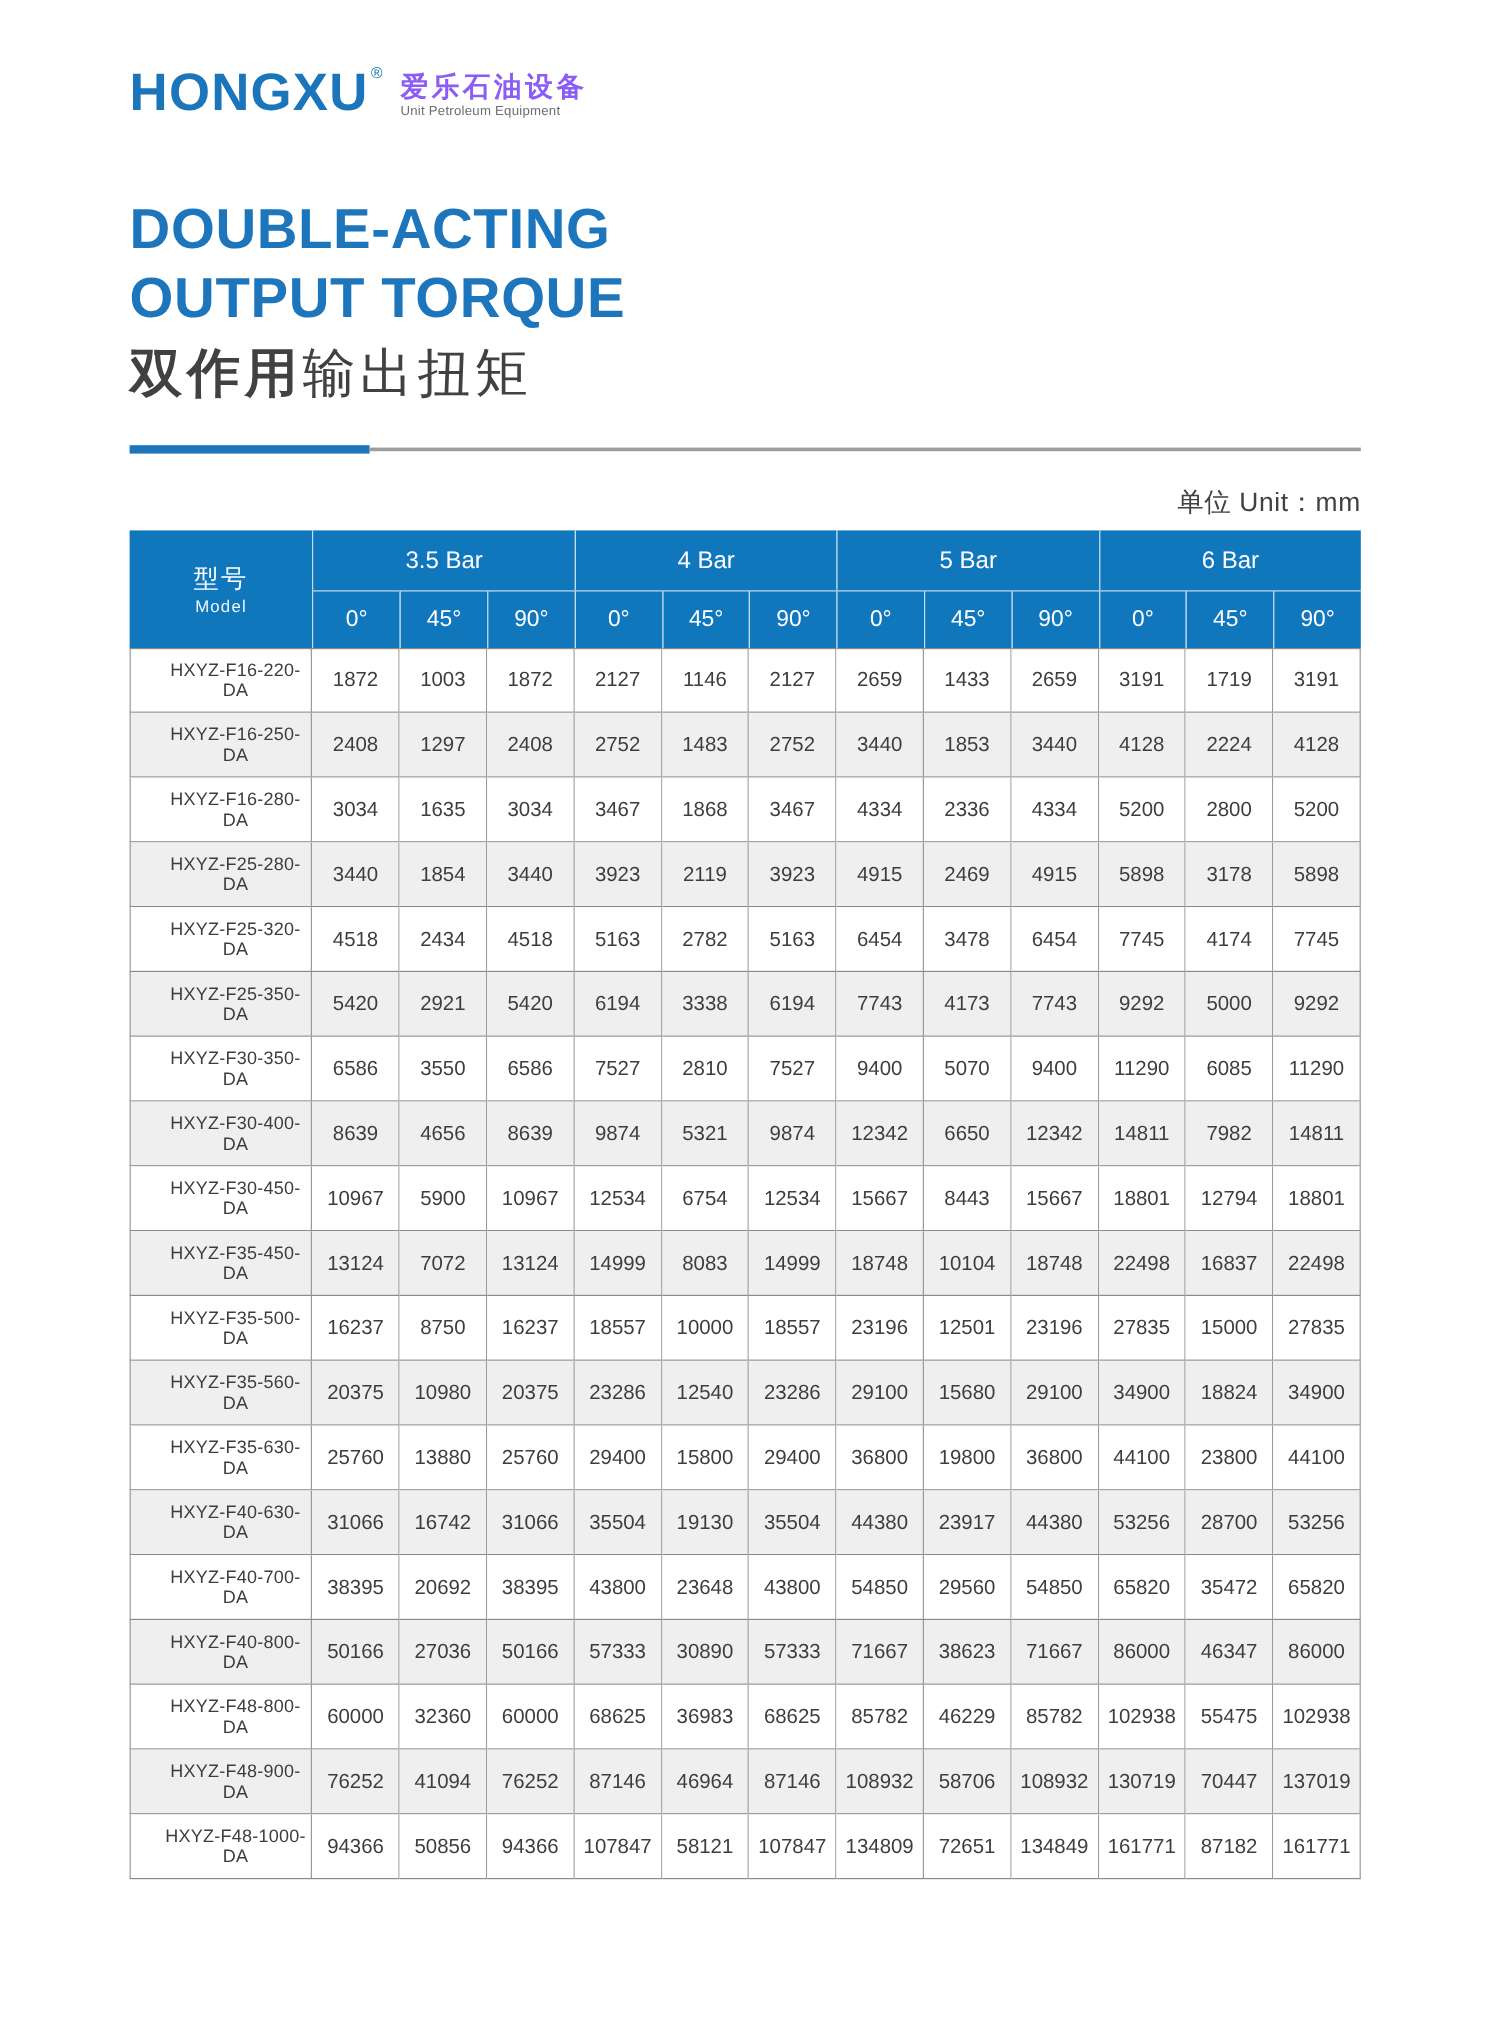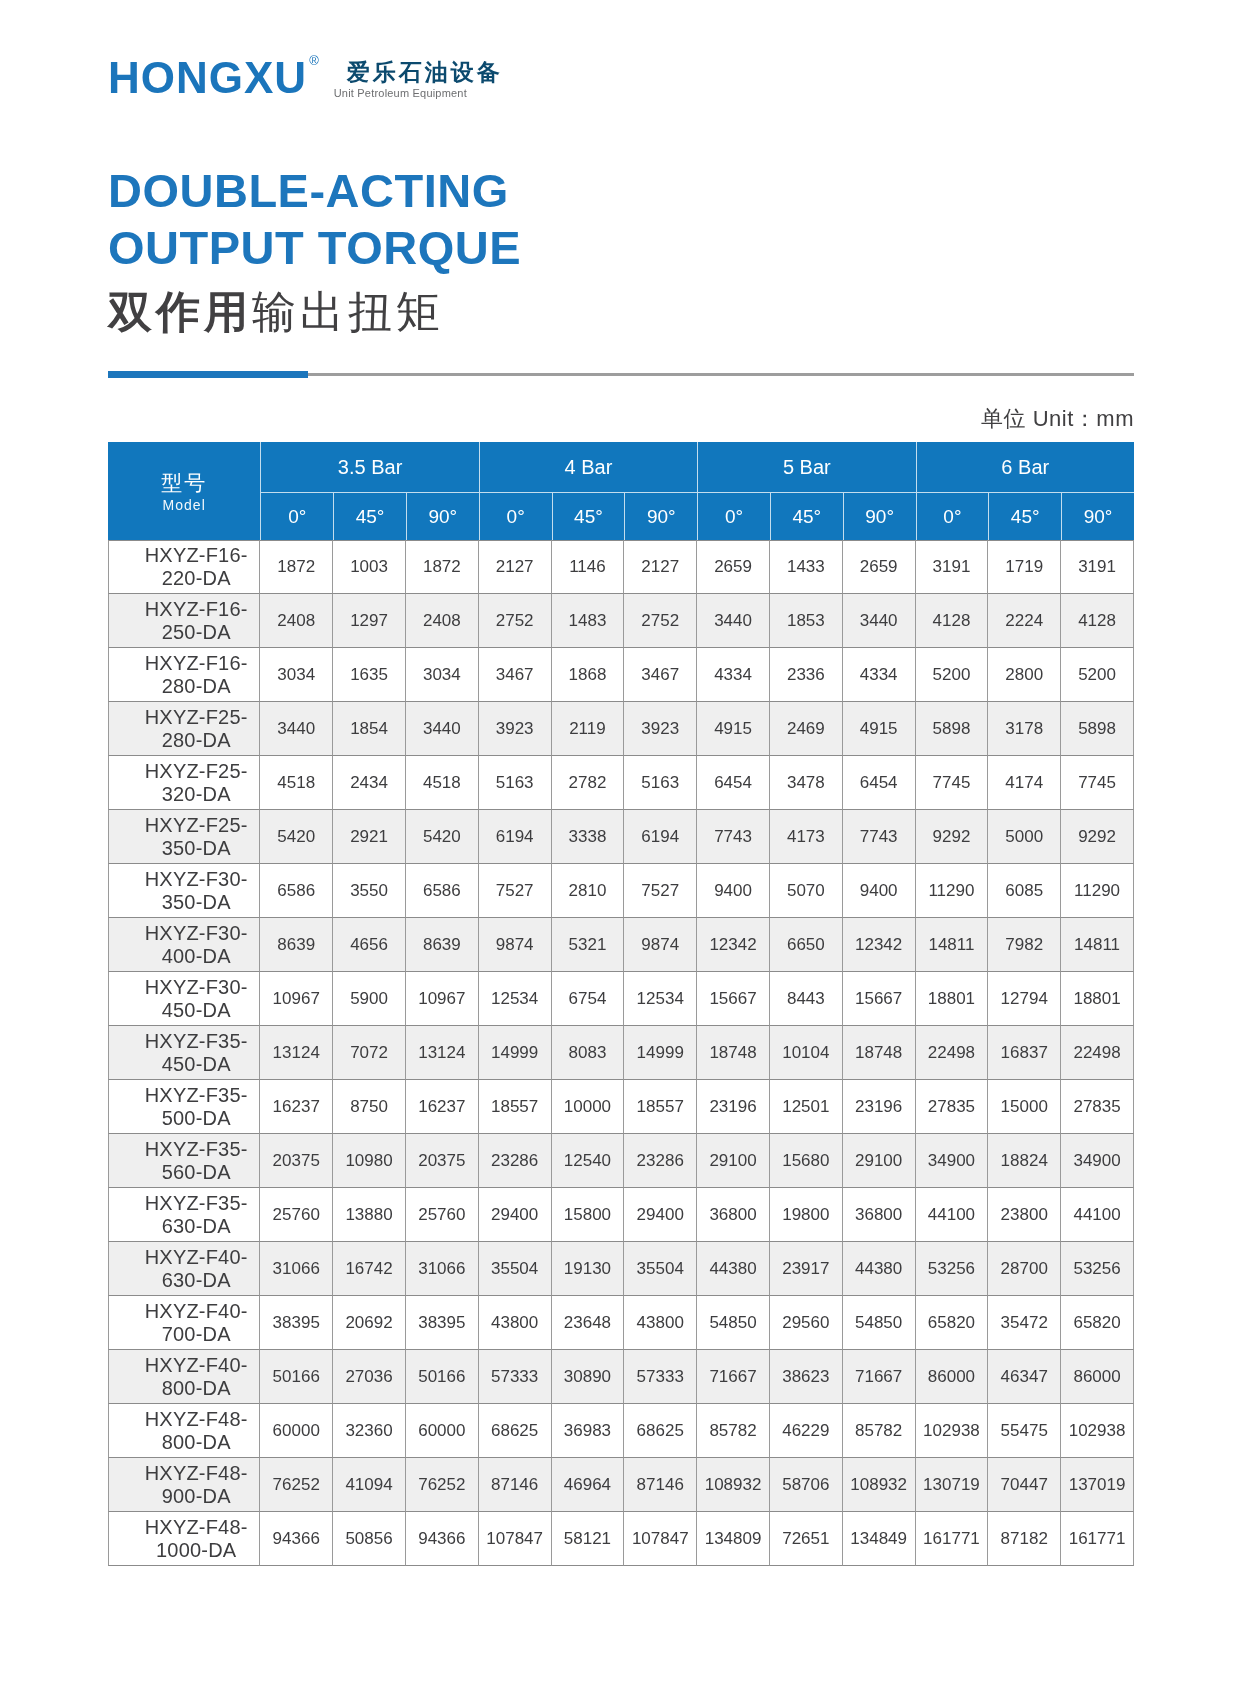--- a/index.html
+++ b/index.html
@@ -28,26 +28,25 @@
     color: #1b75bb;
     font-size: 13px;
     font-weight: 400;
     vertical-align: top;
     position: relative;
     top: -2px;
     left: 2px;
   }
   .logo-right { margin-left: 16px; padding-bottom: 1px; }
   .logo-cn {
-    color: #0c4a6e;
+    color: #8b5cf6;
     font-size: 23px;
     font-weight: 700;
     letter-spacing: 3px;
     line-height: 1.1;
-    margin-left: 13px;
   }
   .logo-en {
     color: #6d6e70;
     font-size: 11px;
     letter-spacing: 0.2px;
     margin-top: 2px;
   }
 
   
   .title-block { margin-top: 62px; }
@@ -110,21 +109,21 @@
     vertical-align: middle;
     font-size: 17px;
     color: #3d3d3f;
     background: #ffffff;
     border-right: 1px solid #9a9a9a;
     border-bottom: 1px solid #8b8b8b;
   }
   tbody td:first-child { border-left: 1px solid #9a9a9a; }
   tbody tr:first-child td { border-top: 1px solid #8b8b8b; }
   tbody tr.alt td { background: #efefef; }
-  tbody td.model-cell { font-size: 20px; letter-spacing: 0.2px; padding-left: 24px; }
+  tbody td.model-cell { font-size: 15px; letter-spacing: 0.2px; padding-left: 24px; }
 </style>
 </head>
 <body>
 
 <div class="content">
 
   <div class="logo-row">
     <div class="logo-main"><span>HONGXU</span><sup class="logo-reg">®</sup></div>
     <div class="logo-right">
       <div class="logo-cn">爱乐石油设备</div>

